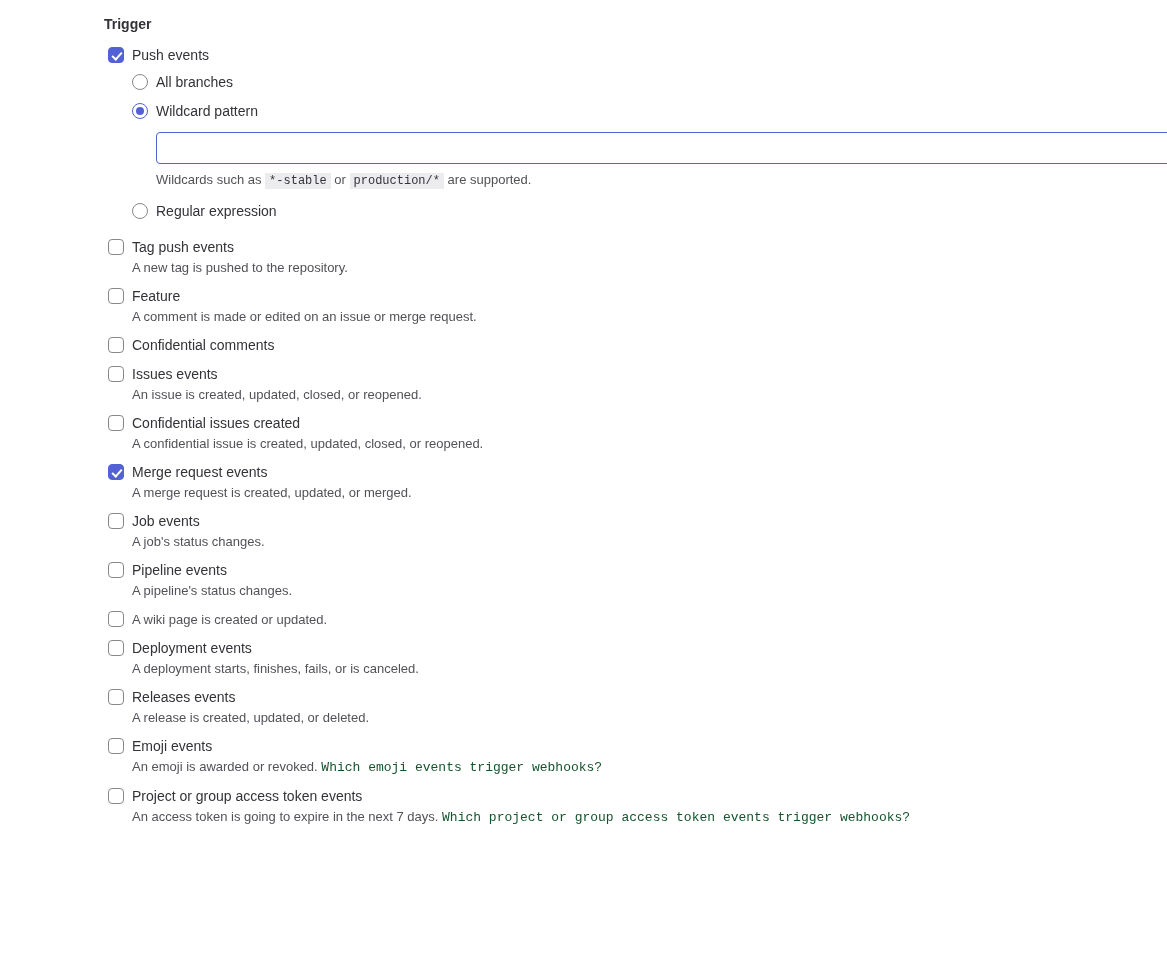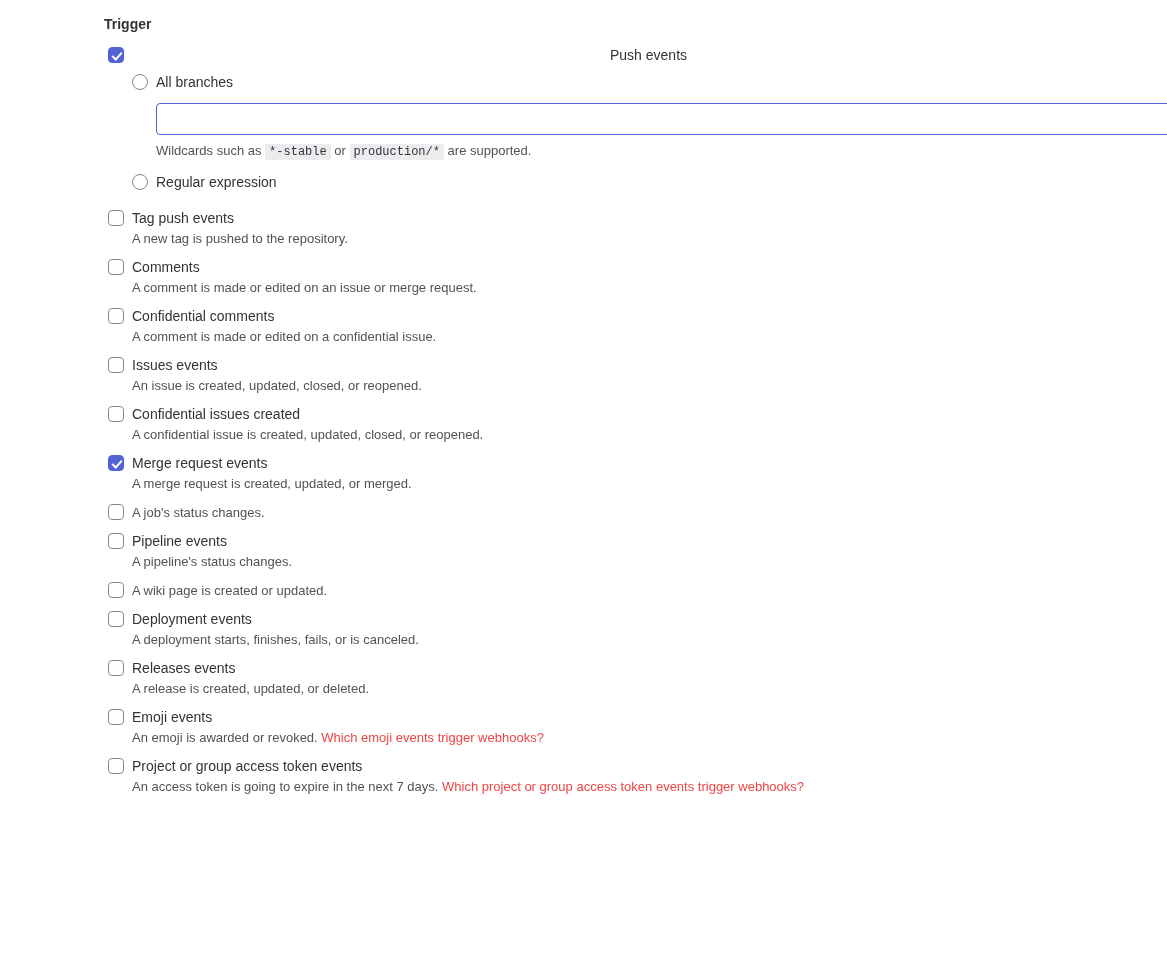--- a/index.html
+++ b/index.html
@@ -26,21 +26,20 @@
     color: #333238;
     margin: 0 0 12px 0;
     line-height: 20px;
   }
 
   
   .row {
     position: relative;
     padding-left: 28px;
     margin-bottom: 0;
-    text-align: center;
   }
 
   .cb {
     position: absolute;
     left: 4px;
     top: 1px;
     width: 16px;
     height: 16px;
     border: 1px solid #89888d;
     border-radius: 4px;
@@ -70,22 +69,23 @@
     color: #333238;
   }
   .help {
     display: block;
     font-size: 13px;
     line-height: 19px;
     color: #535158;
     margin-top: 1px;
   }
   .help a {
-    color: #ef4444;
+    color: #14532d;
     text-decoration: none;
+    font-family: Liberation Mono, monospace;
   }
 
   
   .radio-group {
     margin-top: 8px;
     padding-left: 24px;
   }
   .radio-row {
     position: relative;
     padding-left: 28px;
@@ -166,20 +166,24 @@
     <span class="label">Push events</span>
   </div>
 
   <div class="radio-group">
 
     <div class="radio-row">
       <span class="radio"></span>
       <span class="label">All branches</span>
     </div>
 
+    <div class="radio-row">
+      <span class="radio selected"></span>
+      <span class="label">Wildcard pattern</span>
+    </div>
 
     <div class="wildcard-input-wrap">
       <input class="wildcard-input" type="text" value="" style="">
     </div>
 
     <div class="wildcard-help">
       <span>Wildcards such as</span>
       <code class="kbd">*-stable</code>
       <span>or</span>
       <code class="kbd">production/*</code>
@@ -196,28 +200,27 @@
   <div class="events-list">
 
     <div class="event-row">
       <span class="cb"></span>
       <span class="label">Tag push events</span>
       <span class="help">A new tag is pushed to the repository.</span>
     </div>
 
     <div class="event-row">
       <span class="cb"></span>
-      <span class="label">Comments</span>
+      <span class="label">Feature</span>
       <span class="help">A comment is made or edited on an issue or merge request.</span>
     </div>
 
     <div class="event-row">
       <span class="cb"></span>
       <span class="label">Confidential comments</span>
-      <span class="help">A comment is made or edited on a confidential issue.</span>
     </div>
 
     <div class="event-row">
       <span class="cb"></span>
       <span class="label">Issues events</span>
       <span class="help">An issue is created, updated, closed, or reopened.</span>
     </div>
 
     <div class="event-row">
       <span class="cb"></span>
@@ -226,20 +229,21 @@
     </div>
 
     <div class="event-row">
       <span class="cb checked"></span>
       <span class="label">Merge request events</span>
       <span class="help">A merge request is created, updated, or merged.</span>
     </div>
 
     <div class="event-row">
       <span class="cb"></span>
+      <span class="label">Job events</span>
       <span class="help">A job's status changes.</span>
     </div>
 
     <div class="event-row">
       <span class="cb"></span>
       <span class="label">Pipeline events</span>
       <span class="help">A pipeline's status changes.</span>
     </div>
 
     <div class="event-row">

